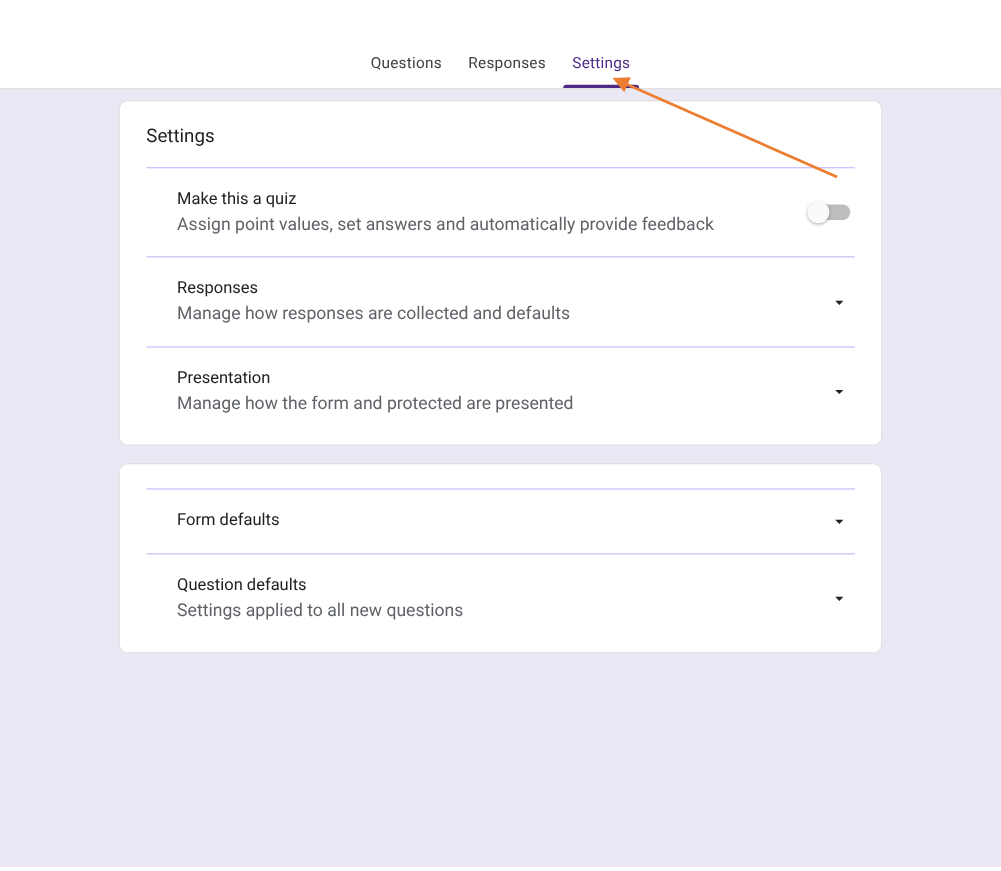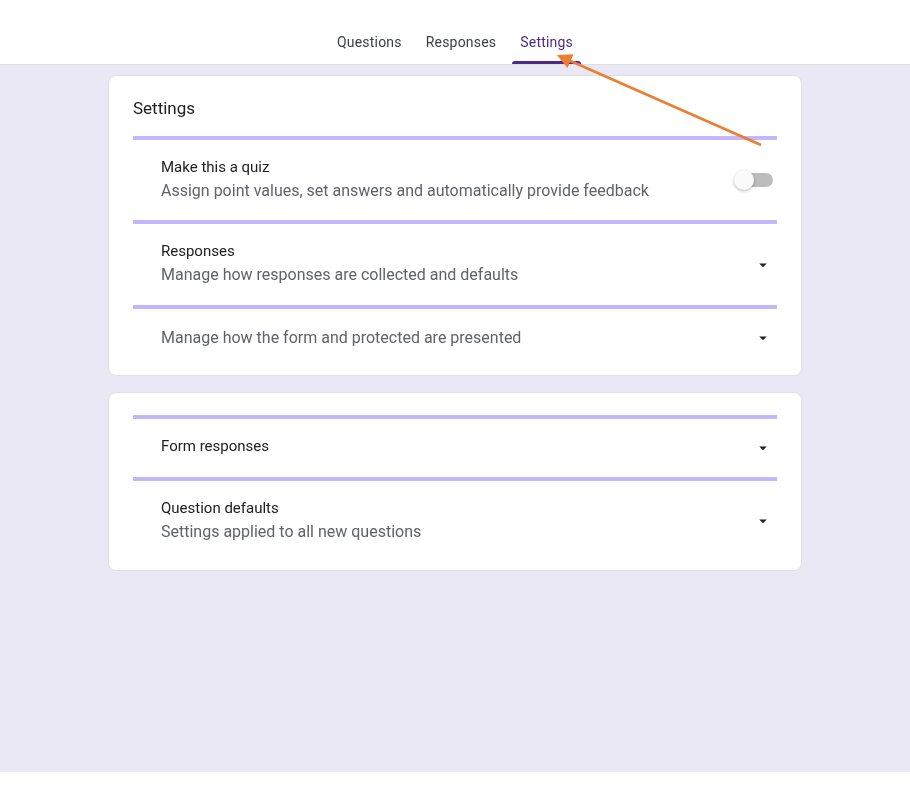--- a/index.html
+++ b/index.html
@@ -6,21 +6,21 @@
     body {
       font-family: 'Google Sans', Roboto, Arial, sans-serif;
       background: #ffffff;
       width: 910px;
       height: 792px;
       overflow: hidden;
       position: relative;
     }
     .top-bar {
       width: 100%;
-      height: 64px;
+      height: 80px;
       background: #ffffff;
       display: flex;
       align-items: flex-end;
       justify-content: center;
     }
     .tabs {
       display: flex;
       gap: 0;
     }
     .tab {
@@ -59,21 +59,21 @@
       border: 1px solid #e0e0e0;
       border-radius: 8px;
       padding: 22px 24px 8px 24px;
     }
     .card-title {
       font-size: 17px;
       color: #202124;
       padding-bottom: 18px;
     }
     .section {
-      border-top: 4px solid #c4b5fd;
+      border-top: 1px solid #c4b5fd;
       padding: 18px 0 18px 28px;
       display: flex;
       align-items: center;
       justify-content: space-between;
     }
     .section-text {
       flex: 1;
     }
     .section-title {
       font-size: 15px;
@@ -150,35 +150,36 @@
       </div>
       <div class="chevron">
         <svg width="18" height="18" viewBox="0 0 24 24">
             <path fill="#202124" d="M7 10l5 5 5-5z"></path>
           </svg>
       </div>
     </div>
 
     <div class="section">
       <div class="section-text">
+        <div class="section-title">Presentation</div>
         <div class="section-desc">Manage how the form and protected are presented</div>
       </div>
       <div class="chevron">
         <svg width="18" height="18" viewBox="0 0 24 24">
             <path fill="#202124" d="M7 10l5 5 5-5z"></path>
           </svg>
       </div>
     </div>
   </div>
 
   <div class="card">
 
     <div class="section">
       <div class="section-text">
-        <div class="section-title">Form responses</div>
+        <div class="section-title">Form defaults</div>
       </div>
       <div class="chevron">
         <svg width="18" height="18" viewBox="0 0 24 24">
             <path fill="#202124" d="M7 10l5 5 5-5z"></path>
           </svg>
       </div>
     </div>
 
     <div class="section">
       <div class="section-text">

